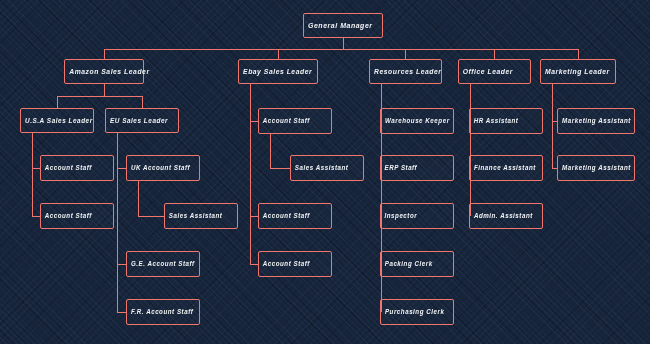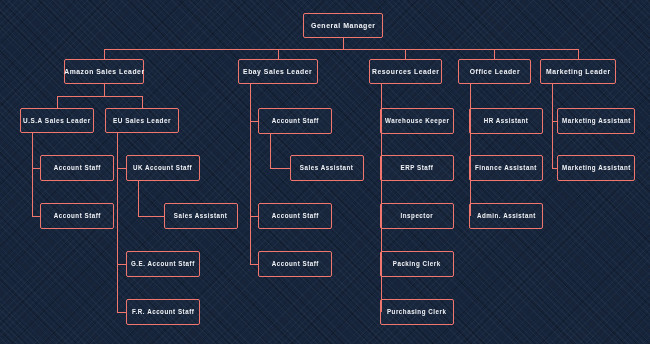--- a/index.html
+++ b/index.html
@@ -29,25 +29,26 @@
   }
   .node {
     position: absolute;
     box-sizing: border-box;
     border: 1px solid #f0766e;
     border-radius: 2px;
     background: rgba(255, 255, 255, 0.012);
     color: #f2f4f7;
     display: flex;
     align-items: center;
-    justify-content: center;
+    justify-content: flex-start;
     text-align: center;
     letter-spacing: 0.55px;
     line-height: 1.1;
     z-index: 2;
+    font-style: italic;
   }
   .node span {
     display: block;
     padding: 0 3px;
     white-space: nowrap;
     transform: scale(0.97, 1);
   }
   .t-root   { font-size: 7.2px; font-weight: 700; }
   .t-lead   { font-size: 7.0px; font-weight: 700; }
   .t-sub    { font-size: 6.6px; font-weight: 700; }

